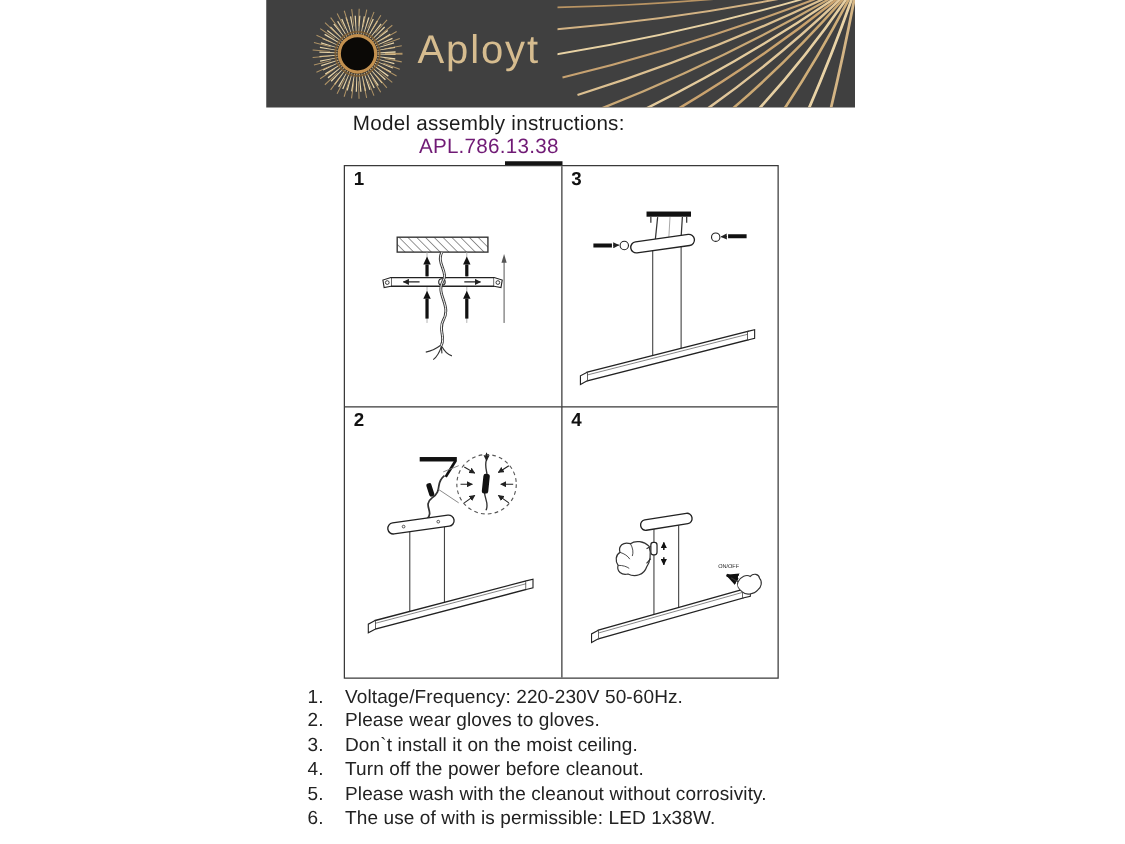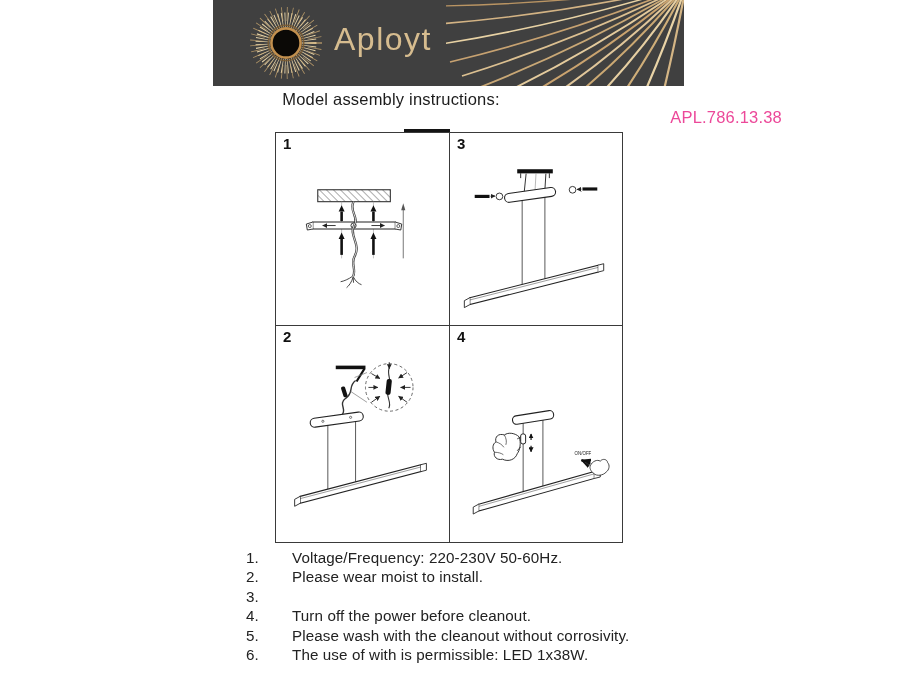--- a/index.html
+++ b/index.html
@@ -14,38 +14,38 @@
   }
   .logo-burst{position:absolute;left:28px;top:0;width:90px;height:86px;}
   .wordmark{
     position:absolute;left:121px;top:21px;
     font-size:32px;letter-spacing:1.5px;color:#d6bc8f;font-weight:400;
   }
   .rays{position:absolute;right:0;top:0;width:238px;height:86px;}
   
   .title-block{position:absolute;left:0;top:90px;width:782px;text-align:center;line-height:18px;}
   .title-heading{font-size:16.5px;color:#1c1c1c;letter-spacing:0.2px;}
-  .title-model{font-size:16.5px;color:#ec4899;letter-spacing:0.2px;text-align:right;}
+  .title-model{font-size:16.5px;color:#701a75;letter-spacing:0.2px;}
   .model-underline{position:absolute;left:404px;top:129px;width:46px;height:2.6px;background:#141414;}
   
   .grid{
     position:absolute;left:275px;top:132px;width:348px;height:411px;
     box-sizing:border-box;border:1.2px solid #3a3a3a;
     display:grid;grid-template-columns:1fr 1fr;grid-template-rows:193fr 218fr;
   }
   .cell{position:relative;}
   .cell.bl{border-left:1.2px solid #3a3a3a;}
   .cell.bt{border-top:1.2px solid #3a3a3a;}
   .cell-num{position:absolute;top:2px;left:7px;font-size:15px;font-weight:700;color:#111;}
   .diag{position:absolute;left:0;top:0;width:100%;height:100%;}
   
   .instructions{position:absolute;left:246px;top:548px;}
   .instr-row{display:flex;font-size:15.2px;line-height:19.4px;color:#222;letter-spacing:0.1px;}
   .instr-num{width:22px;flex:none;text-align:left;}
-  .instr-text{margin-left:24px;}
+  .instr-text{margin-left:8px;}
 </style>
 </head>
 <body>
 
 <svg width="0" height="0" style="position:absolute" aria-hidden="true">
   <defs>
     <pattern id="hatch" patternUnits="userSpaceOnUse" width="5" height="5" patternTransform="rotate(-45)">
       <line x1="0" y1="0" x2="0" y2="5" stroke="#666" stroke-width="1.1"></line>
     </pattern>
     <marker id="ah" viewBox="0 0 10 10" refX="9" refY="5" markerWidth="5.5" markerHeight="5.5" orient="auto-start-reverse">
@@ -213,24 +213,25 @@
   </div>
 </div>
 
 <div class="instructions">
   <div class="instr-row">
     <span class="instr-num">1.</span>
     <span class="instr-text">Voltage/Frequency: 220-230V 50-60Hz.</span>
   </div>
   <div class="instr-row">
     <span class="instr-num">2.</span>
-    <span class="instr-text">Please wear moist to install.</span>
+    <span class="instr-text">Please wear gloves to gloves.</span>
   </div>
   <div class="instr-row">
     <span class="instr-num">3.</span>
+    <span class="instr-text">Don`t install it on the moist ceiling.</span>
   </div>
   <div class="instr-row">
     <span class="instr-num">4.</span>
     <span class="instr-text">Turn off the power before cleanout.</span>
   </div>
   <div class="instr-row">
     <span class="instr-num">5.</span>
     <span class="instr-text">Please wash with the cleanout without corrosivity.</span>
   </div>
   <div class="instr-row">

